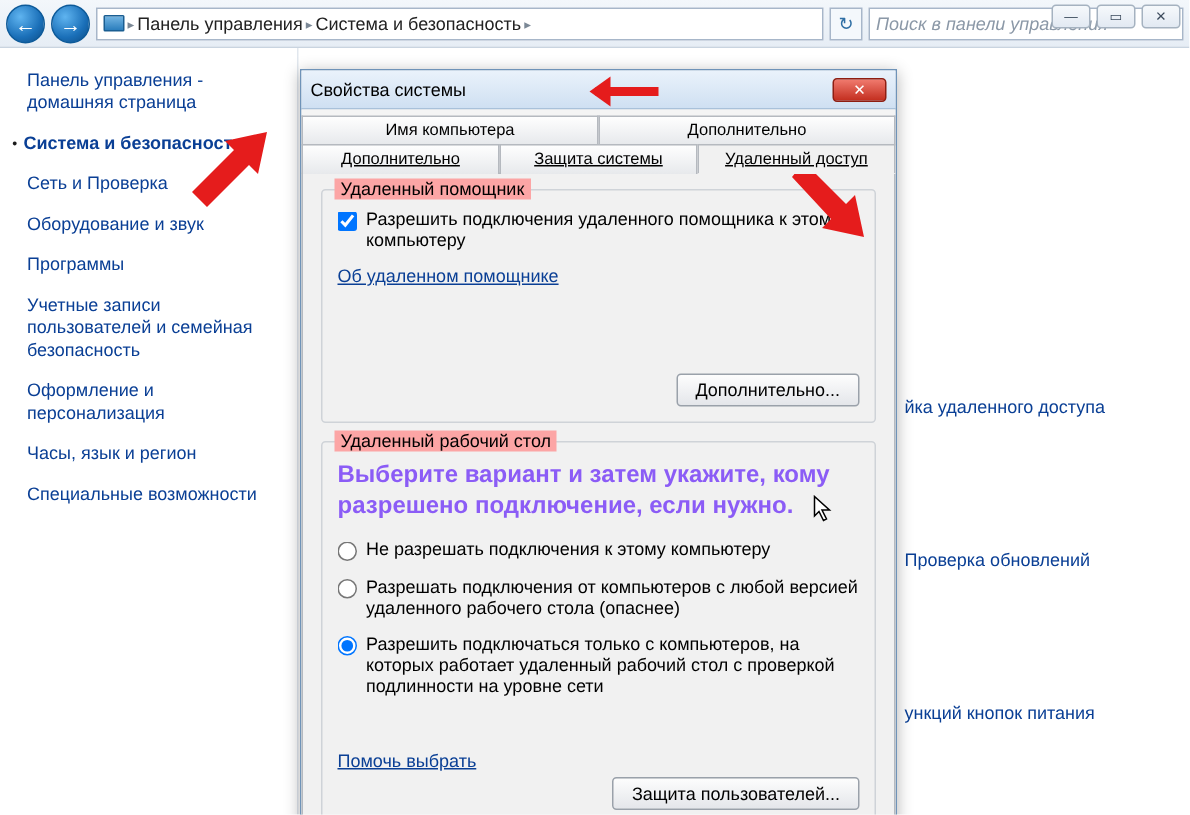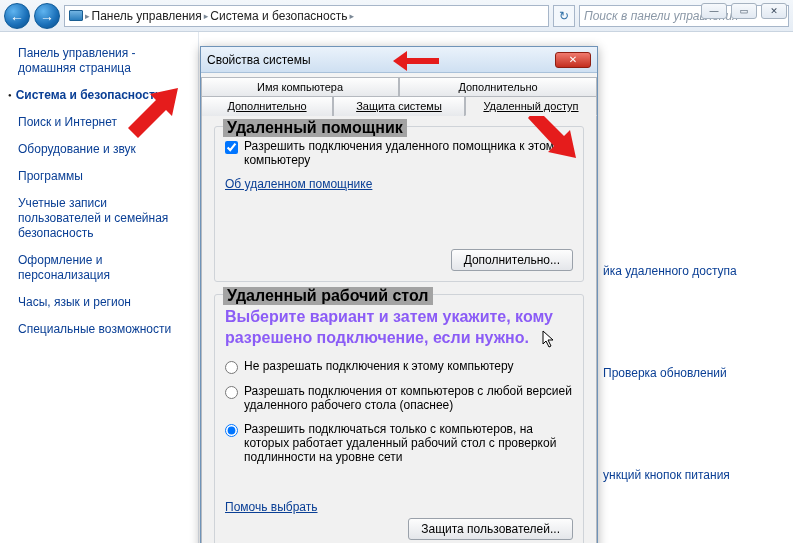--- a/index.html
+++ b/index.html
@@ -37,21 +37,21 @@
 
     .tabstrip { display: flex; flex-wrap: wrap; background: #f4f4f4; padding-top: 4px; }
     .tab { border: 1px solid #b5b9bf; border-bottom: none; background: linear-gradient(#fefefe,#e7e9ec); font-size: 11px; padding: 3px 0; text-align: center; cursor: default; }
     .tab-row1 .tab { width: 50%; }
     .tab-row2 { display: flex; width: 100%; }
     .tab-row2 .tab { width: 33.33%; text-decoration: underline; }
     .tab.active { background: #f1f1f1; border-bottom: 1px solid #f1f1f1; position: relative; z-index: 2; font-weight: normal; }
     .tab-panel { border: 1px solid #b5b9bf; margin: -1px 0 0 0; background: #f1f1f1; padding: 10px 12px; }
 
     .groupbox { border: 1px solid #cfd3d8; border-radius: 3px; padding: 12px 10px 10px 10px; margin-bottom: 12px; position: relative; }
-    .groupbox .legend { position: absolute; top: -8px; left: 8px; background: #a3a3a3; padding: 0 4px; font-size: 16px; color: #000; font-weight: bold; }
+    .groupbox .legend { position: absolute; top: -8px; left: 8px; background: #fca5a5; padding: 0 4px; font-size: 12px; color: #000; }
 
     .checkbox-row { display: flex; align-items: flex-start; gap: 6px; margin-bottom: 10px; }
     .checkbox-row input { margin-top: 2px; }
     .link { color: #0a3f95; text-decoration: underline; cursor: default; font-size: 12px; }
     .btn { border: 1px solid #9aa1aa; background: linear-gradient(#fdfdfd,#e4e6ea); border-radius: 3px; padding: 3px 12px; font-size: 12px; cursor: default; min-width: 70px; margin-top: 44px; }
     .btn-row-right { display: flex; justify-content: flex-end; }
 
     .radio-row { display: flex; align-items: flex-start; gap: 6px; margin-bottom: 10px; font-size: 12px; }
     .radio-row input { margin-top: 2px; }
     .desc { font-size: 16px; color: #8b5cf6; margin-bottom: 10px; line-height: 1.3; font-weight: bold; }
@@ -95,21 +95,21 @@
       </span>
   </div>
   <div class="refresh-box">↻</div>
   <div class="search-box">Поиск в панели управления</div>
 </div>
 
 <div class="main">
   <div class="sidebar">
     <a class="lnk">Панель управления - домашняя страница</a>
     <a class="lnk active">Система и безопасность</a>
-    <a class="lnk">Поиск и Интернет</a>
+    <a class="lnk">Сеть и Проверка</a>
     <a class="lnk">Оборудование и звук</a>
     <a class="lnk">Программы</a>
     <a class="lnk">Учетные записи пользователей и семейная безопасность</a>
     <a class="lnk">Оформление и персонализация</a>
     <a class="lnk">Часы, язык и регион</a>
     <a class="lnk">Специальные возможности</a>
   </div>
 
   <div class="content-right">
     <div class="partial-links">

